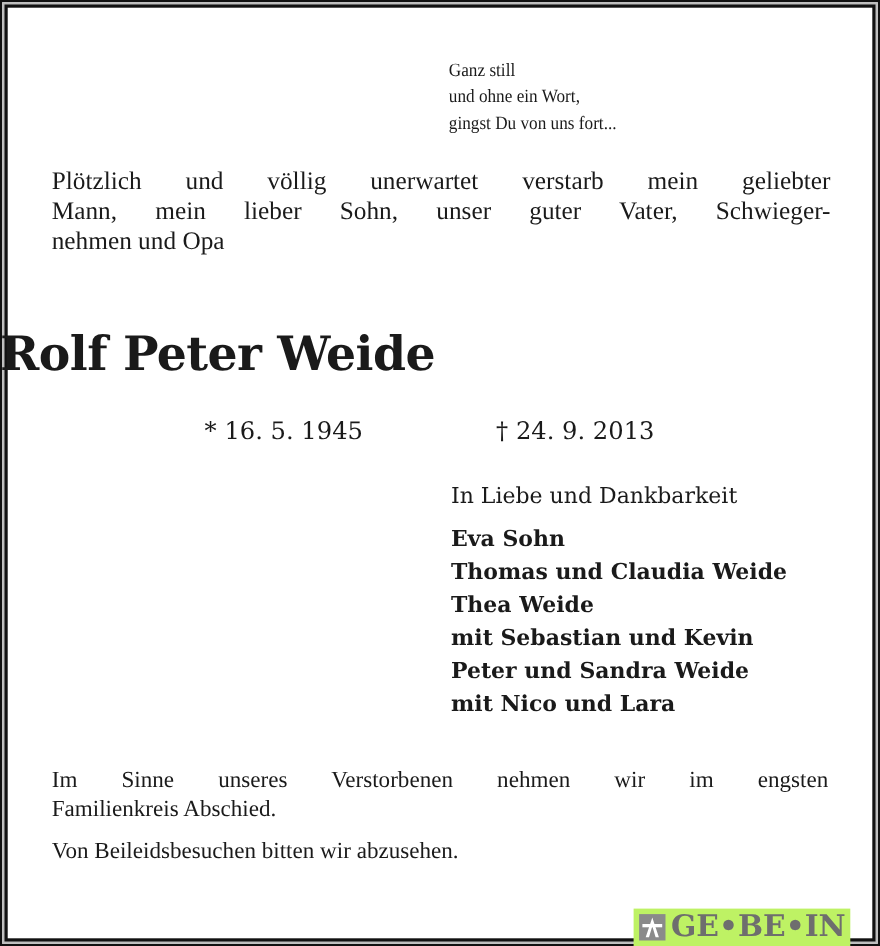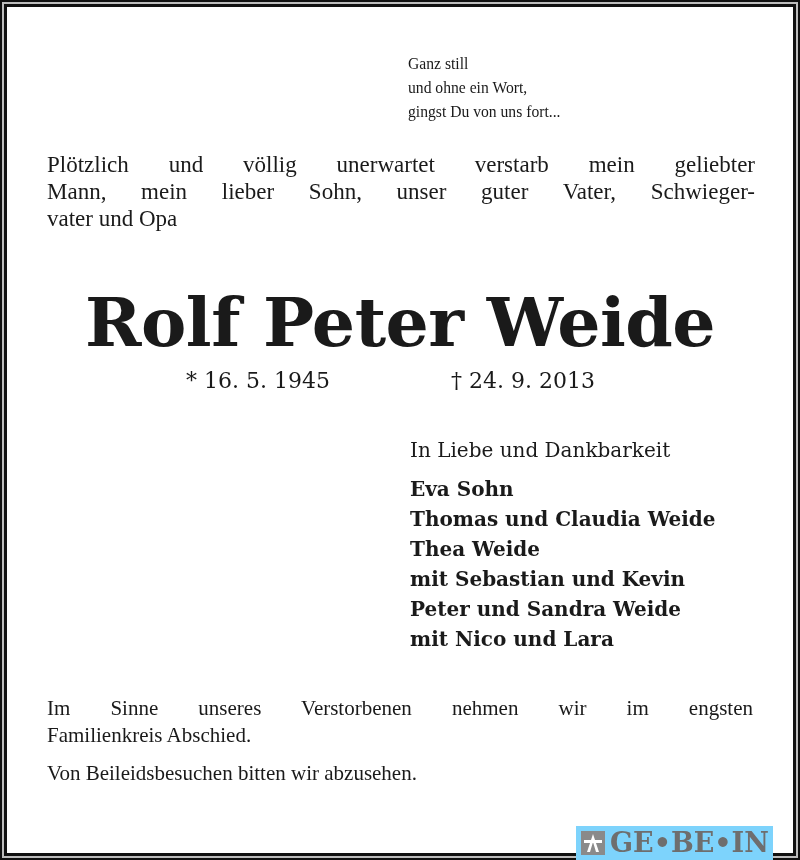--- a/index.html
+++ b/index.html
@@ -25,44 +25,44 @@
   }
   .poem div { white-space: nowrap; }
   .intro {
     position: absolute; left: 47px; top: 151px; width: 708px;
     font-size: 23px; line-height: 27px; text-align: justify;
     text-align-last: left;
   }
   .intro-line { display: block; text-align: justify; text-align-last: justify; white-space: nowrap; }
   .intro-line.last { text-align-last: left; }
   .name {
-    position: absolute; left: 0; right: 0; top: 286px; text-align: center;
-    font-size: 68px; font-weight: bold; line-height: 72px; letter-spacing: -0.5px;
+    position: absolute; left: 0; right: 0; top: 286px; 
+    font-size: 43px; font-weight: bold; line-height: 72px; letter-spacing: -0.5px;
   }
   .dates {
-    position: absolute; top: 368px; font-size: 22px; line-height: 26px;
+    position: absolute; top: 380px; font-size: 22px; line-height: 26px;
   }
   .date-born { left: 186px; }
   .date-died { left: 451px; }
   .thanks {
     position: absolute; left: 410px; top: 437px; font-size: 20px; line-height: 26px;
   }
   .family {
     position: absolute; left: 410px; top: 474px; font-size: 20px; line-height: 30px; font-weight: bold;
   }
   .family div { white-space: nowrap; }
   .notice {
     position: absolute; left: 47px; width: 706px; font-size: 21px; line-height: 27px;
   }
   .notice1 { top: 695px; }
   .notice1 .l { display:block; text-align: justify; text-align-last: justify; white-space: nowrap; }
   .notice1 .l.last { text-align-last: left; }
   .notice2 { top: 760px; }
   .logo {
-    position: absolute; left: 576px; top: 826px; height: 34px; background: #7dd3fc;
+    position: absolute; left: 576px; top: 826px; height: 34px; background: #bef264;
     display: flex; align-items: center; padding: 0 4px 0 4px;
   }
   .logo-mark { width: 26px; height: 26px; margin-right: 4px; }
   .logo-text {
     font-family: "DejaVu Serif", "Liberation Serif", serif; font-weight: bold;
     font-size: 27px; color: #6e6e6e; letter-spacing: 0px; line-height: 30px;
   }
 </style>
 </head>
 <body>
@@ -73,21 +73,21 @@
 
 <div class="poem serif cond">
   <div>Ganz still</div>
   <div>und ohne ein Wort,</div>
   <div>gingst Du von uns fort...</div>
 </div>
 
 <div class="intro serif cond">
   <span class="intro-line">Plötzlich und völlig unerwartet verstarb mein geliebter</span>
   <span class="intro-line">Mann, mein lieber Sohn, unser guter Vater, Schwieger-</span>
-  <span class="intro-line last">vater und Opa</span>
+  <span class="intro-line last">nehmen und Opa</span>
 </div>
 
 <div class="name serif">Rolf Peter Weide</div>
 
 <div class="dates date-born serif">* 16. 5. 1945</div>
 <div class="dates date-died serif">† 24. 9. 2013</div>
 
 <div class="thanks serif">In Liebe und Dankbarkeit</div>
 
 <div class="family serif">

